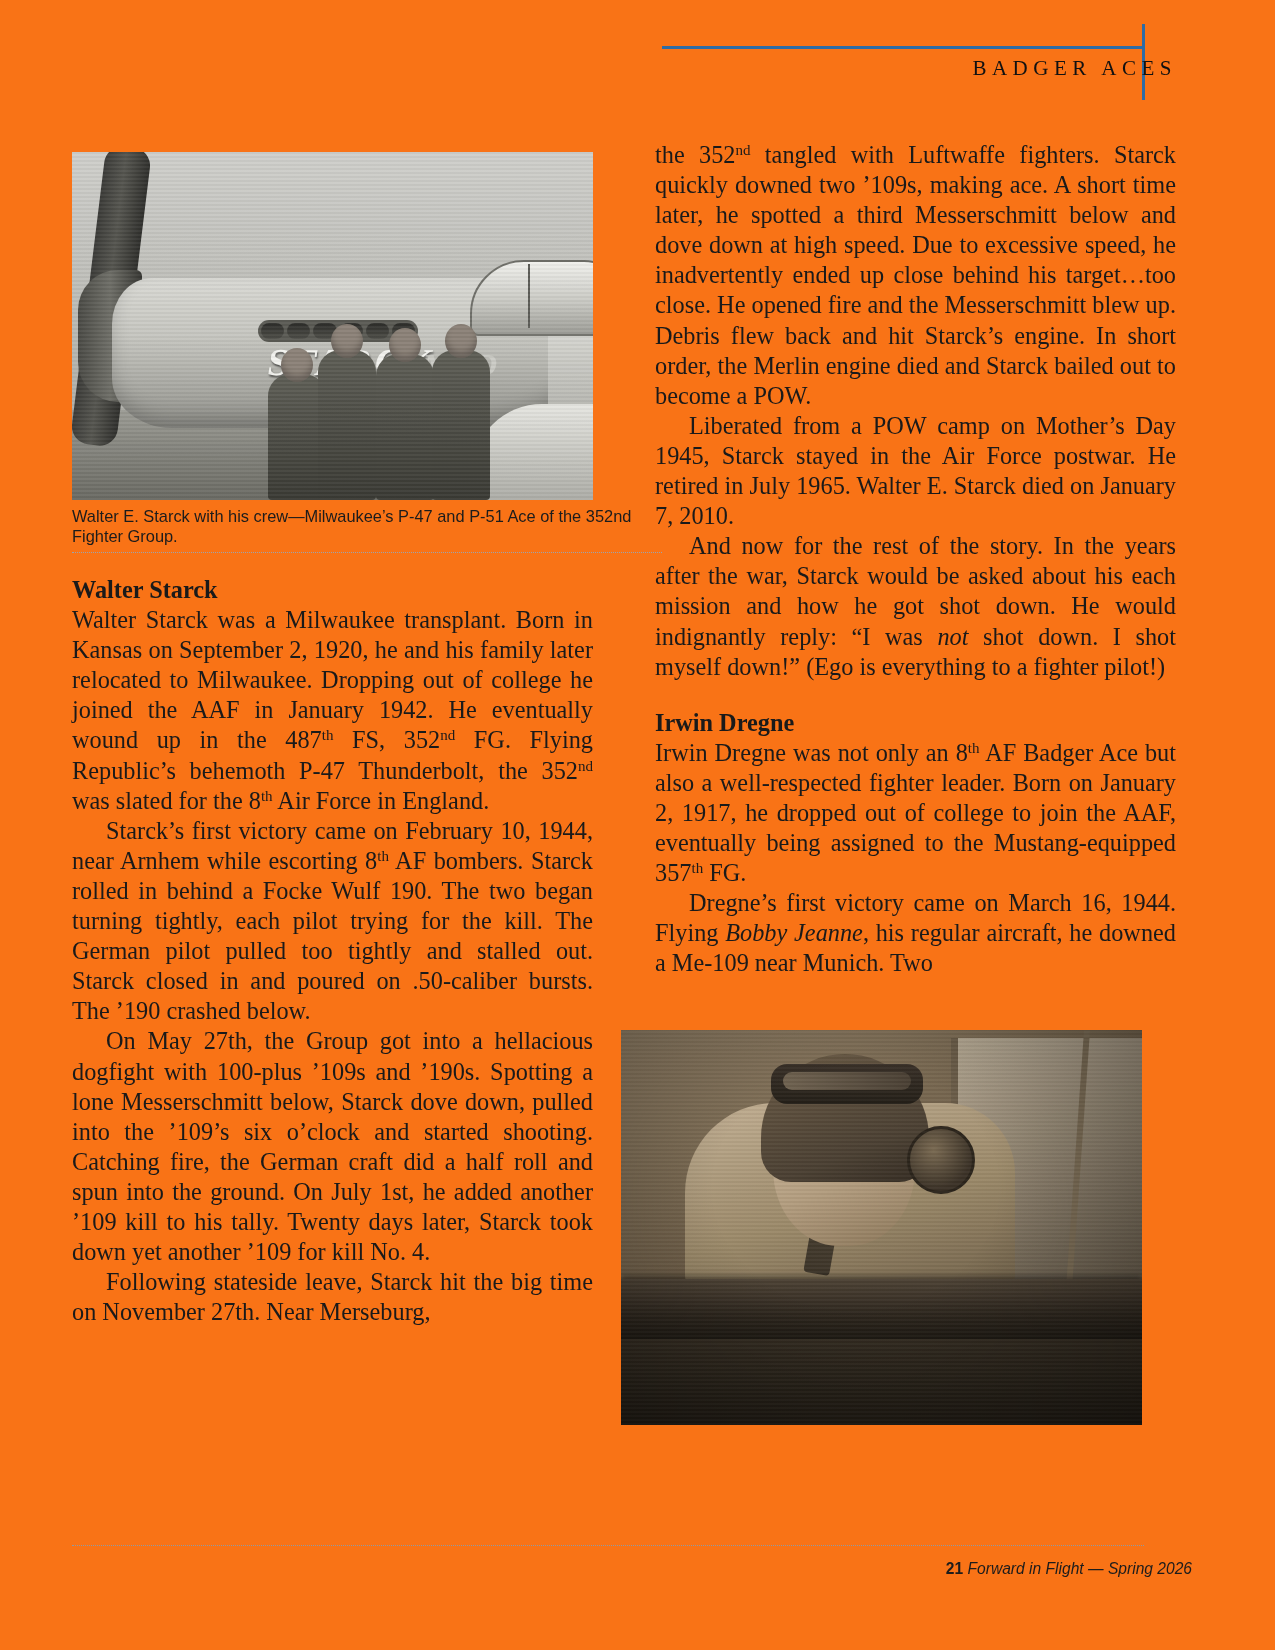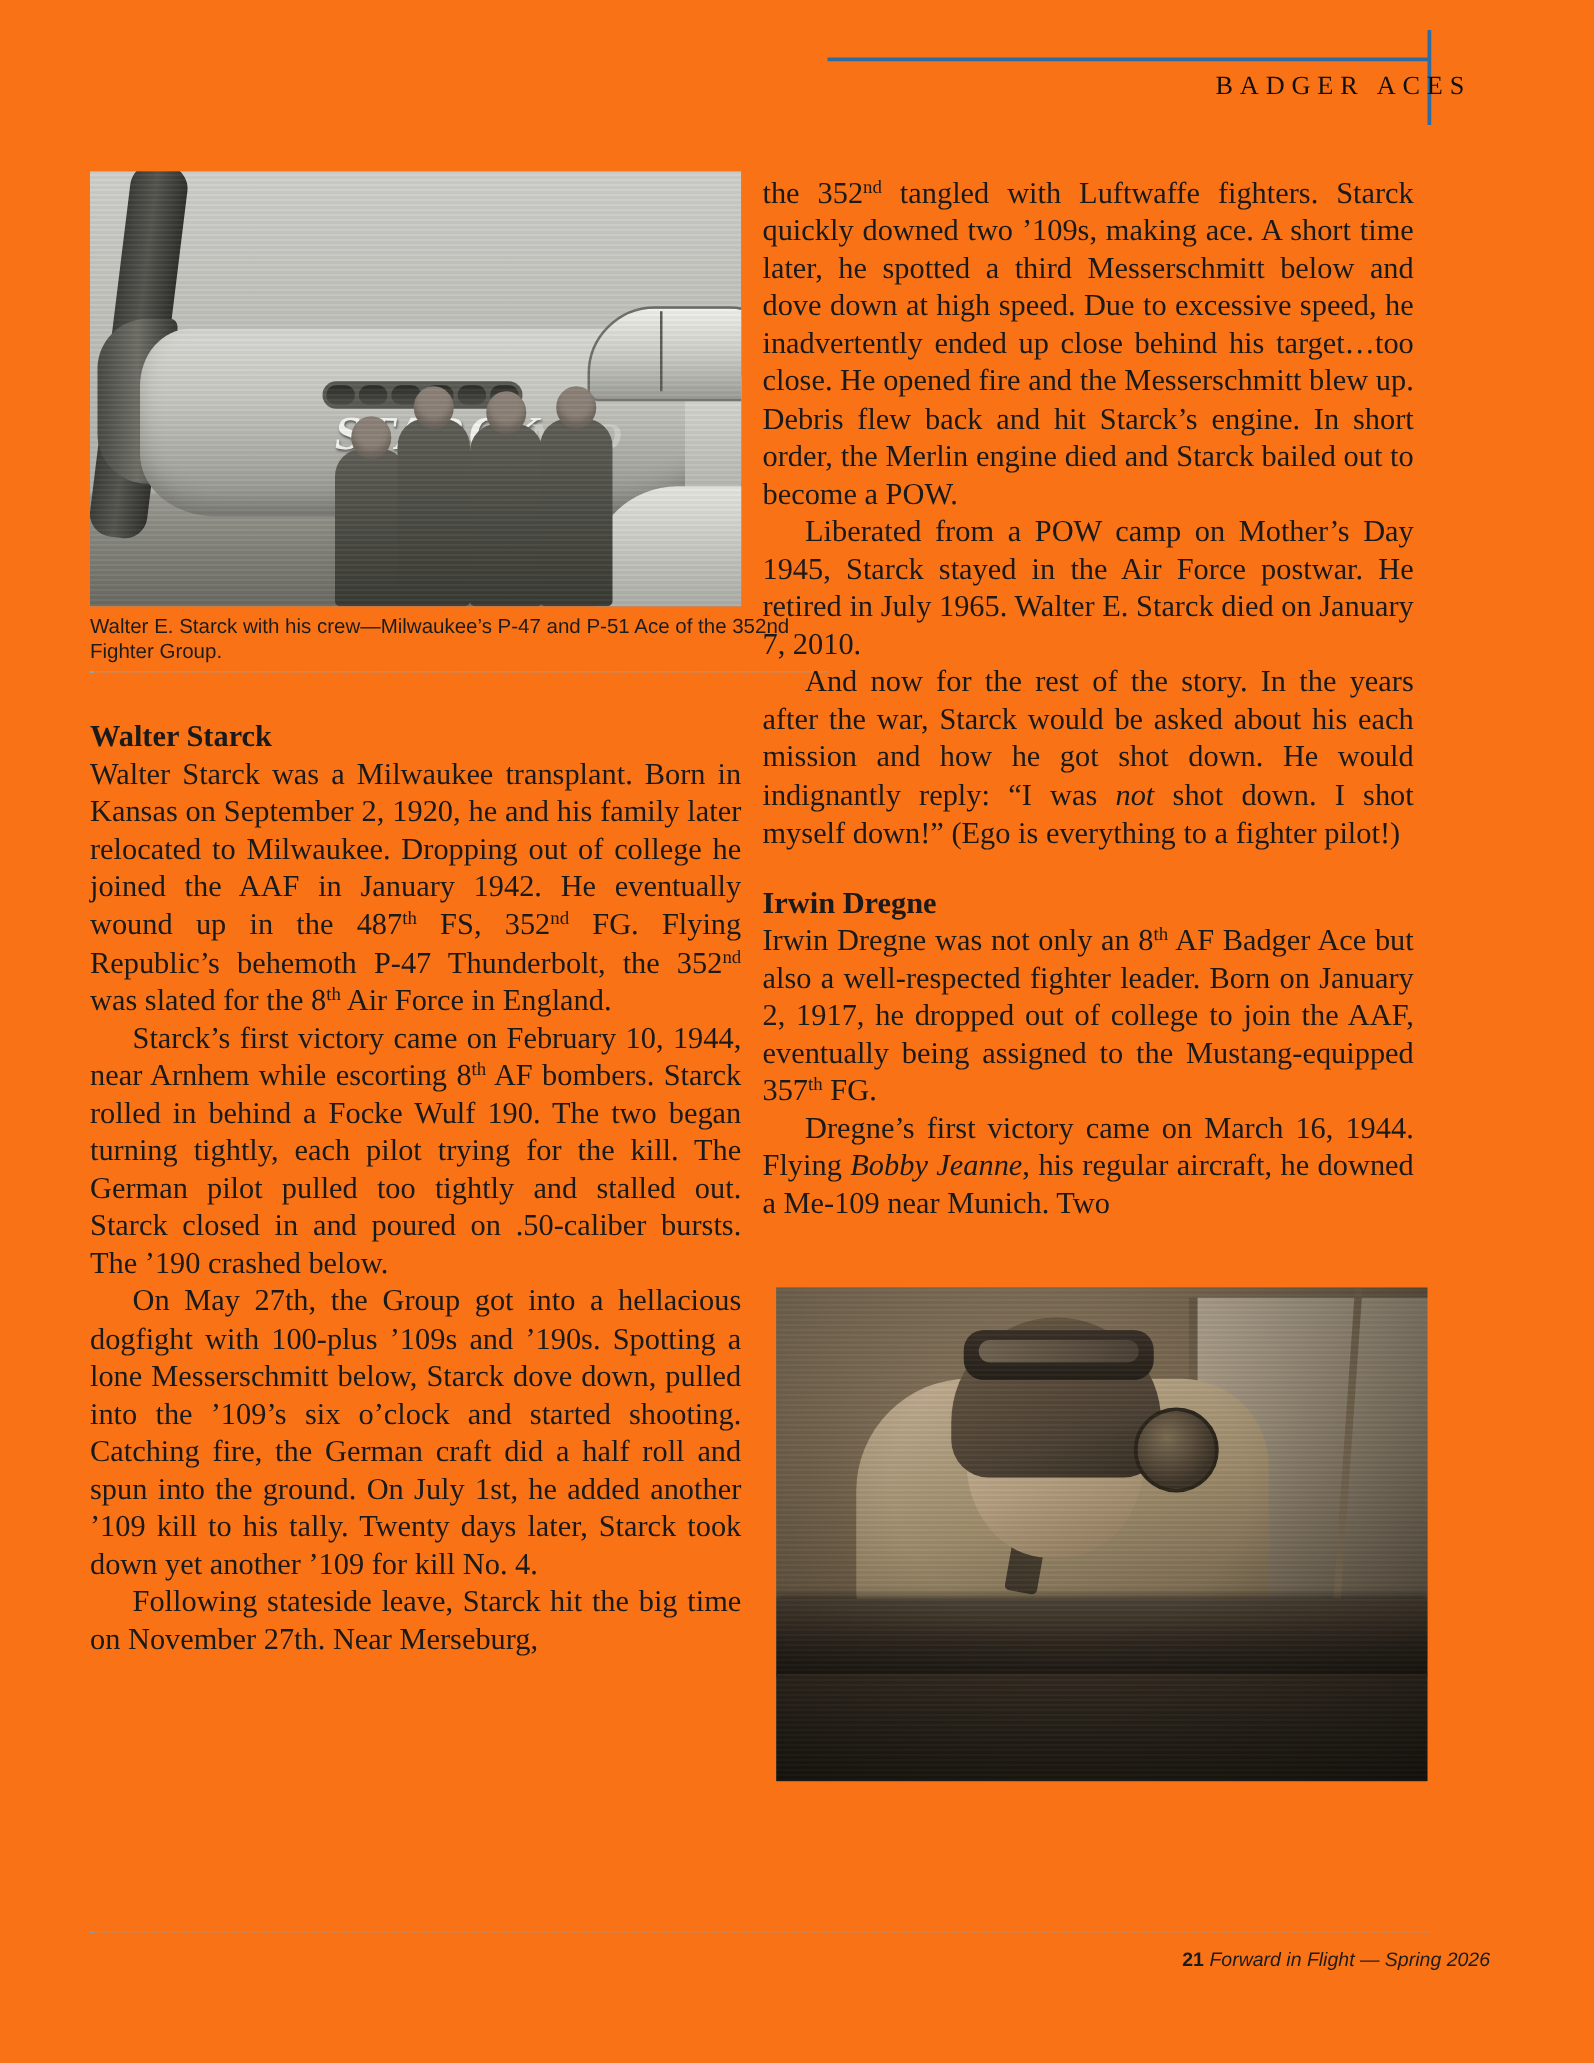--- a/index.html
+++ b/index.html
@@ -51,21 +51,21 @@
     position: absolute;
     top: 140px;
     width: 521px;
     font-size: 24.3px;
     line-height: 30.1px;
     text-align: justify;
     text-justify: inter-word;
     hyphens: none;
   }
   .col-left  { left: 72px; }
-  .col-right { left: 610px; }
+  .col-right { left: 655px; }
 
   .col p {
     margin: 0;
     text-indent: 0;
   }
   .col p.indent {
     text-indent: 34px;
   }
   h2.sec {
     margin: 0;
@@ -81,21 +81,21 @@
     line-height: 0;
     vertical-align: 0.52em;
   }
   i, em { }
 
   
   .fig { position: absolute; }
 
   .fig-starck {
     left: 72px;
-    top: 137px;
+    top: 152px;
     width: 590px;
   }
   .fig-starck .photo {
     width: 521px;
     height: 348px;
     position: relative;
     overflow: hidden;
     background: #8d8d8a;
   }
   .fig-dregne {

